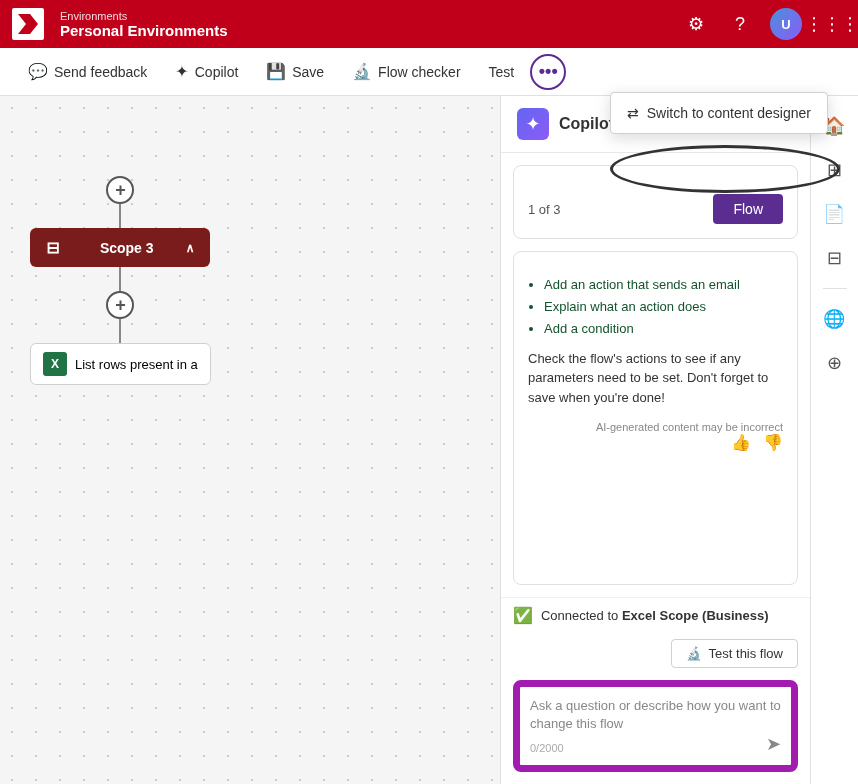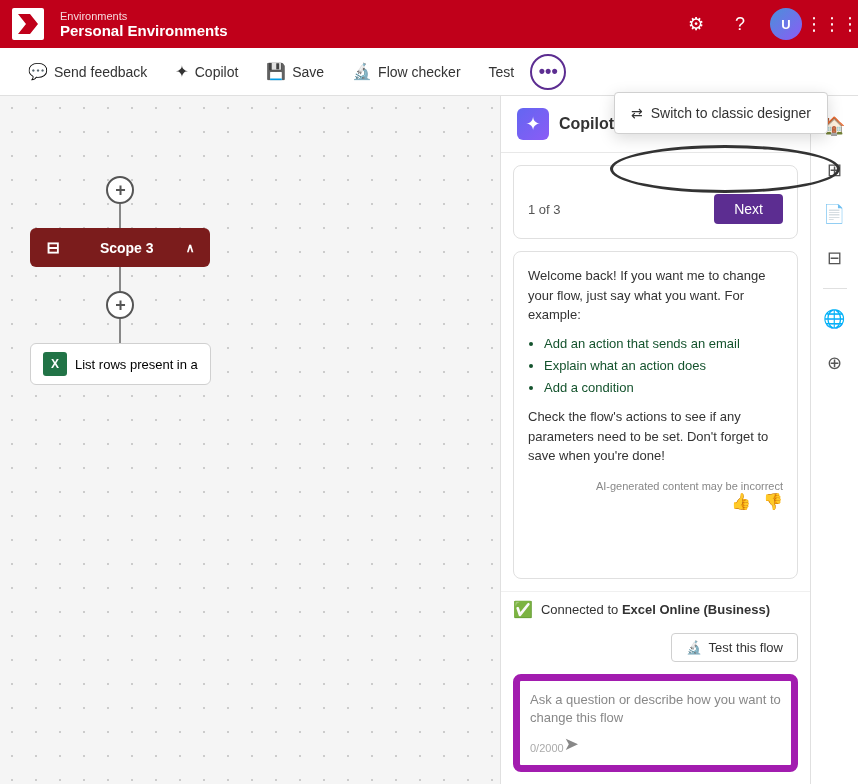--- a/index.html
+++ b/index.html
@@ -269,21 +269,21 @@
     
     .input-area {
       margin: 6px 12px 12px 12px;
       border: 7px solid #a21caf;
       border-radius: 8px;
       padding: 10px;
       background: white;
     }
     .input-placeholder { font-size: 13px; color: #888; line-height: 1.4; }
     .input-counter { font-size: 11px; color: #aaa; margin-top: 8px; }
-    .input-footer { display: flex; align-items: center; margin-top: 6px; }
+    .input-footer { display: flex; align-items: center; justify-content: space-between; }
     .send-icon { font-size: 18px; color: #888; cursor: pointer; }
 
     
     .right-sidebar {
       width: 48px;
       background: white;
       border-left: 1px solid #e0e0e0;
       display: flex;
       flex-direction: column;
       align-items: center;
@@ -335,21 +335,21 @@
     <span>Flow checker</span>
   </button>
   <button class="toolbar-btn">
     <span>Test</span>
   </button>
   <div class="toolbar-more">•••</div>
 
   <div class="dropdown-menu">
     <div class="dropdown-item">
       <span>⇄</span>
-      <span>Switch to classic designer</span>
+      <span>Switch to content designer</span>
     </div>
   </div>
 
   <div class="oval-highlight"></div>
 </div>
 
 <div class="main-layout">
 
   <div class="canvas-area">
     <div class="flow-container">
@@ -373,44 +373,43 @@
   <div class="right-panel">
 
     <div class="copilot-header">
       <div class="copilot-logo">✦</div>
       <span class="copilot-title">Copilot</span>
     </div>
 
     <div class="intro-card">
       <div class="intro-card-footer">
         <span class="page-indicator">1 of 3</span>
-        <button class="next-btn">Next</button>
+        <button class="next-btn">Flow</button>
       </div>
     </div>
 
     <div class="welcome-card">
-      <div class="welcome-title">Welcome back! If you want me to change your flow, just say what you want. For example:</div>
       <ul class="bullet-list">
         <li>Add an action that sends an email</li>
         <li>Explain what an action does</li>
         <li>Add a condition</li>
       </ul>
       <div class="check-text">Check the flow's actions to see if any parameters need to be set. Don't forget to save when you're done!</div>
       <div class="ai-footer">
         <span class="ai-note">AI-generated content may be incorrect</span>
         <div class="feedback-icons">
           <span class="feedback-icon">👍</span>
           <span class="feedback-icon">👎</span>
         </div>
       </div>
     </div>
 
     <div class="connection-status">
       <span class="check-icon">✅</span>
-      <span>Connected to <strong>Excel Online (Business)</strong></span>
+      <span>Connected to <strong>Excel Scope (Business)</strong></span>
     </div>
 
     <div class="test-flow-btn">
       <button class="test-btn">
         <span>🔬</span>
         <span>Test this flow</span>
       </button>
     </div>
 
     <div class="input-area">

